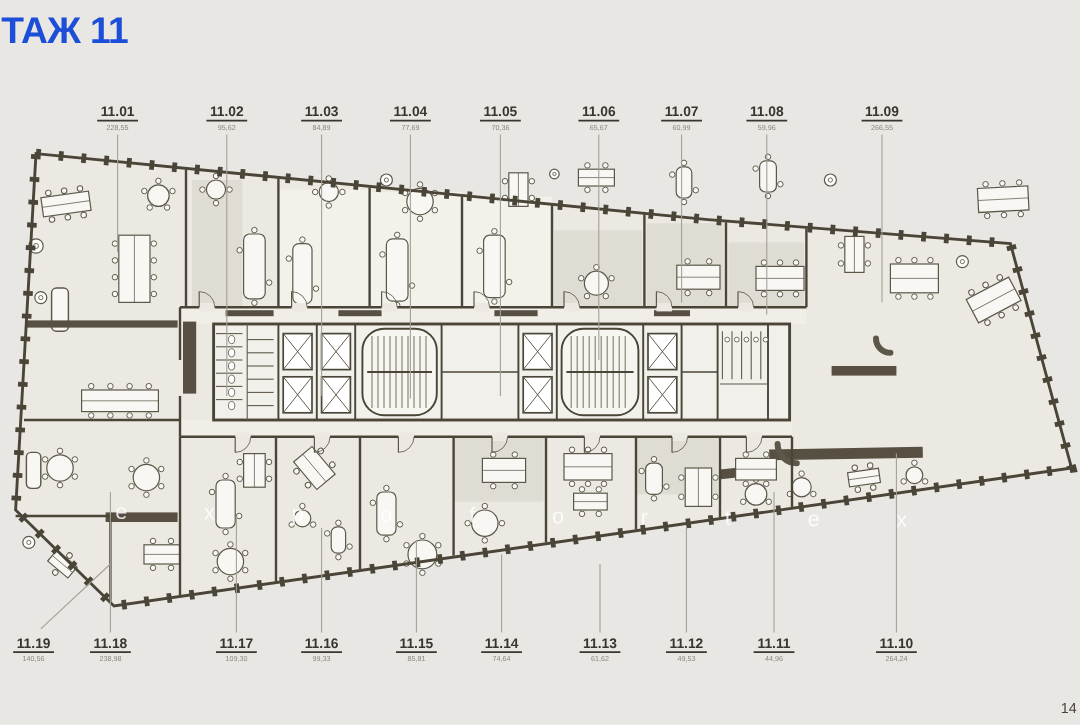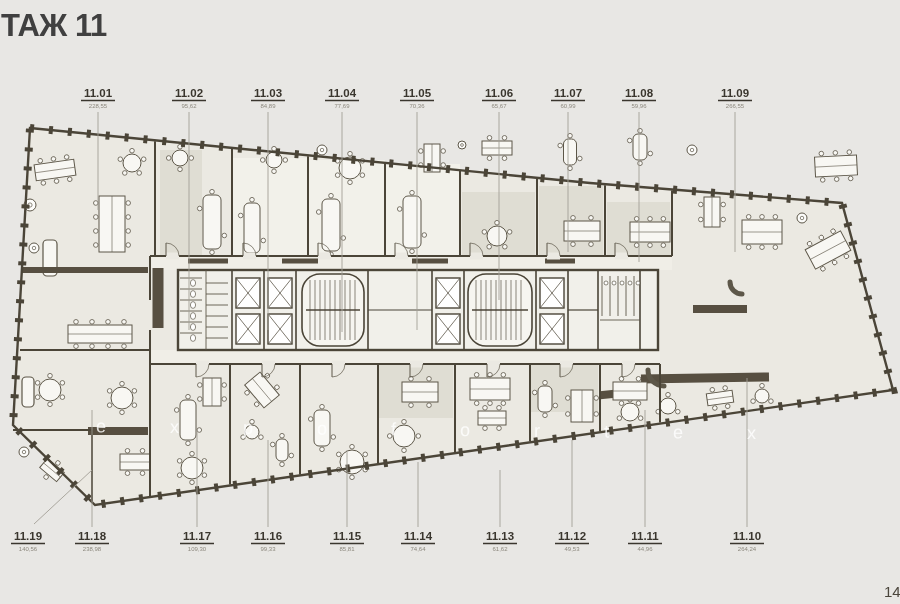--- a/index.html
+++ b/index.html
@@ -1,22 +1,22 @@
 <!DOCTYPE html>
 <html><head>
 <meta charset="utf-8">
 <style>
   html,body{margin:0;padding:0;}
   .page{position:relative;width:900px;height:604px;background:#e8e7e4;overflow:hidden;
         font-family:"Liberation Sans",sans-serif;}
-  .title{position:absolute;left:1px;top:8px;font-size:31px;font-weight:700;color:#404040;
+  .title{position:absolute;left:1px;top:8px;font-size:31px;font-weight:700;color:#1d4ed8;
          letter-spacing:-0.5px;white-space:nowrap;}
   .watermark{position:absolute;left:96px;top:420px;font-size:18px;color:#ffffff;opacity:.82;
              letter-spacing:64px;white-space:nowrap;transform:rotate(0.6deg);pointer-events:none;}
-  .pagemark{position:absolute;left:884px;top:583px;font-size:15px;color:#4b463c;white-space:nowrap;}
+  .pagemark{position:absolute;left:884px;top:583px;font-size:12px;color:#4b463c;white-space:nowrap;}
   svg text{font-family:"Liberation Sans",sans-serif;}
   .uid{font-size:11.5px;font-weight:bold;fill:#3a362e;}
   .uarea{font-size:6px;fill:#8d897f;}
 </style>
 </head>
 <body>
 
 <div class="page">
   <div class="title">ТАЖ 11</div>
   <svg id="plan" width="900" height="604" viewBox="0 0 900 604">

